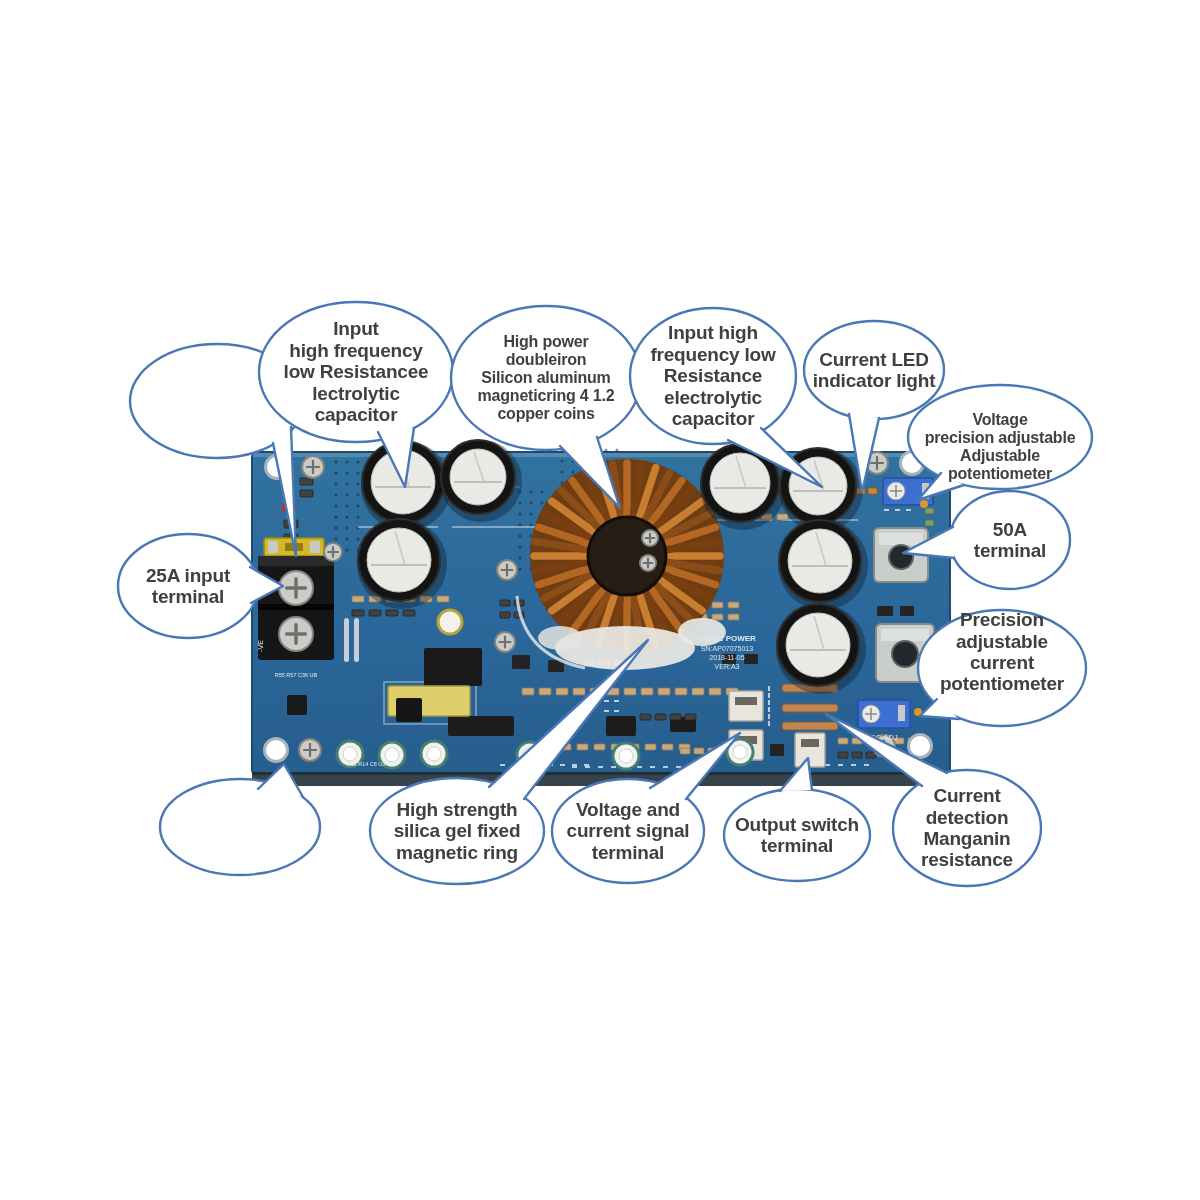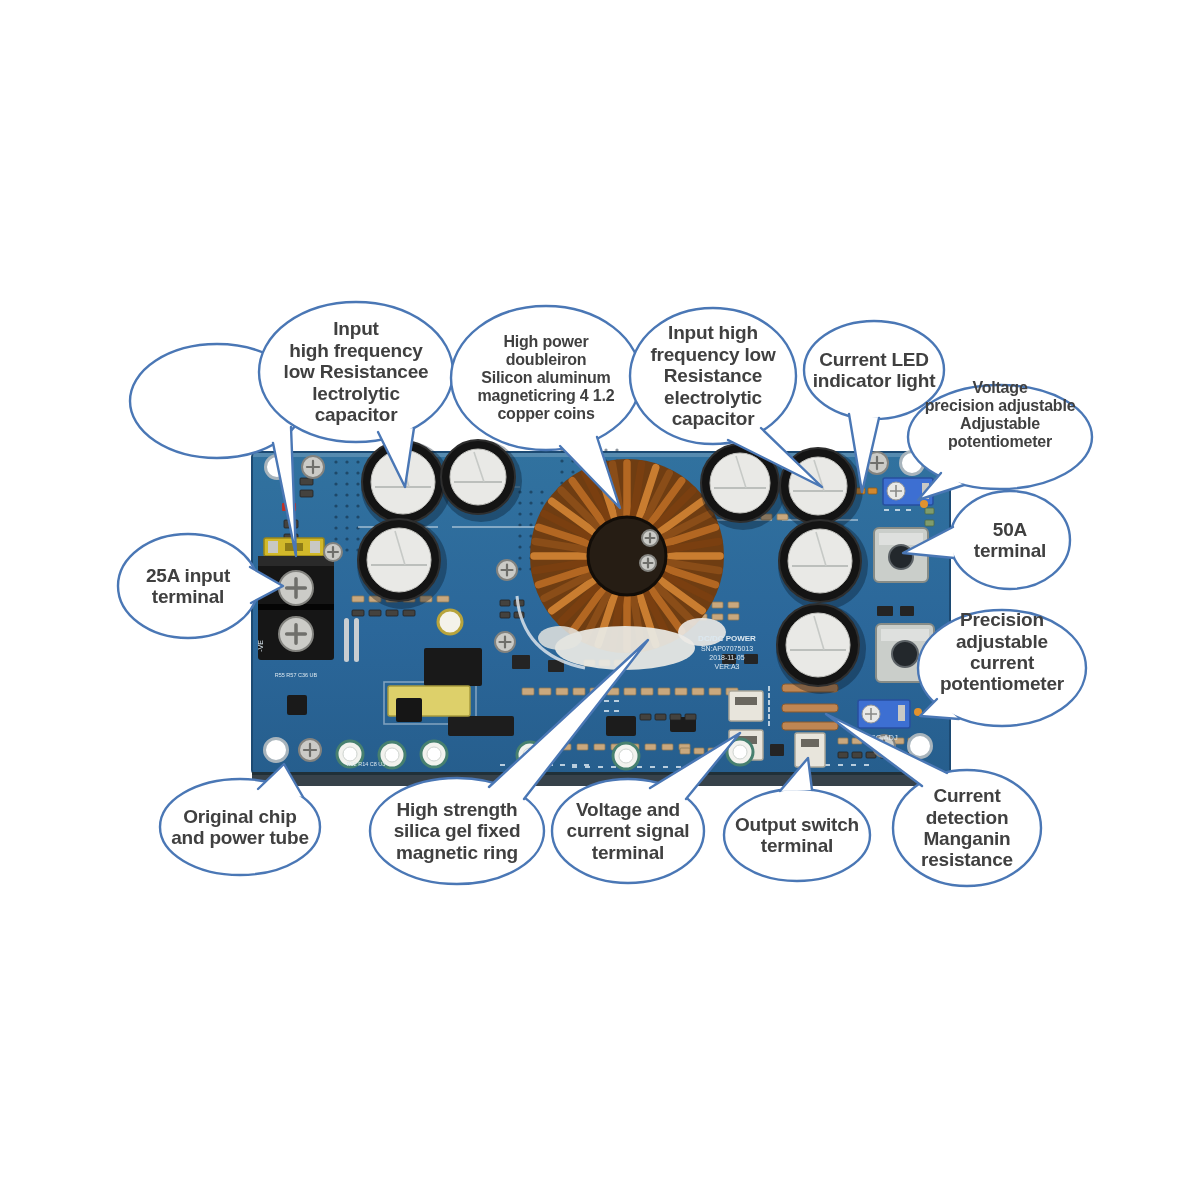--- a/index.html
+++ b/index.html
@@ -540,34 +540,32 @@
 Silicon aluminum
 magneticring 4 1.2
 copper coins</div>
 <div class="callout" style="left:638px;top:314px;width:150px;height:124px">Input high
 frequency low
 Resistance
 electrolytic
 capacitor</div>
 <div class="callout" style="left:812px;top:327px;width:124px;height:86px">Current LED
 indicator light</div>
-<div class="callout sm" style="left:916px;top:369px;width:168px;height:92px">Voltage
+<div class="callout sm" style="left:916px;top:401px;width:168px;height:92px">Voltage
 precision adjustable
 Adjustable
 potentiometer</div>
 <div class="callout" style="left:958px;top:497px;width:104px;height:86px">50A
 terminal</div>
 <div class="callout" style="left:126px;top:540px;width:124px;height:92px">25A input
 terminal</div>
 <div class="callout" style="left:926px;top:600px;width:152px;height:104px">Precision
 adjustable
 current
 potentiometer</div>
-<div class="callout" style="left:168px;top:785px;width:144px;height:84px">Original chip
-and power tube</div>
 <div class="callout" style="left:378px;top:784px;width:158px;height:94px">High strength
 silica gel fixed
 magnetic ring</div>
 <div class="callout" style="left:560px;top:785px;width:136px;height:92px">Voltage and
 current signal
 terminal</div>
 <div class="callout" style="left:732px;top:795px;width:130px;height:80px">Output switch
 terminal</div>
 <div class="callout" style="left:901px;top:776px;width:132px;height:104px">Current
 detection

